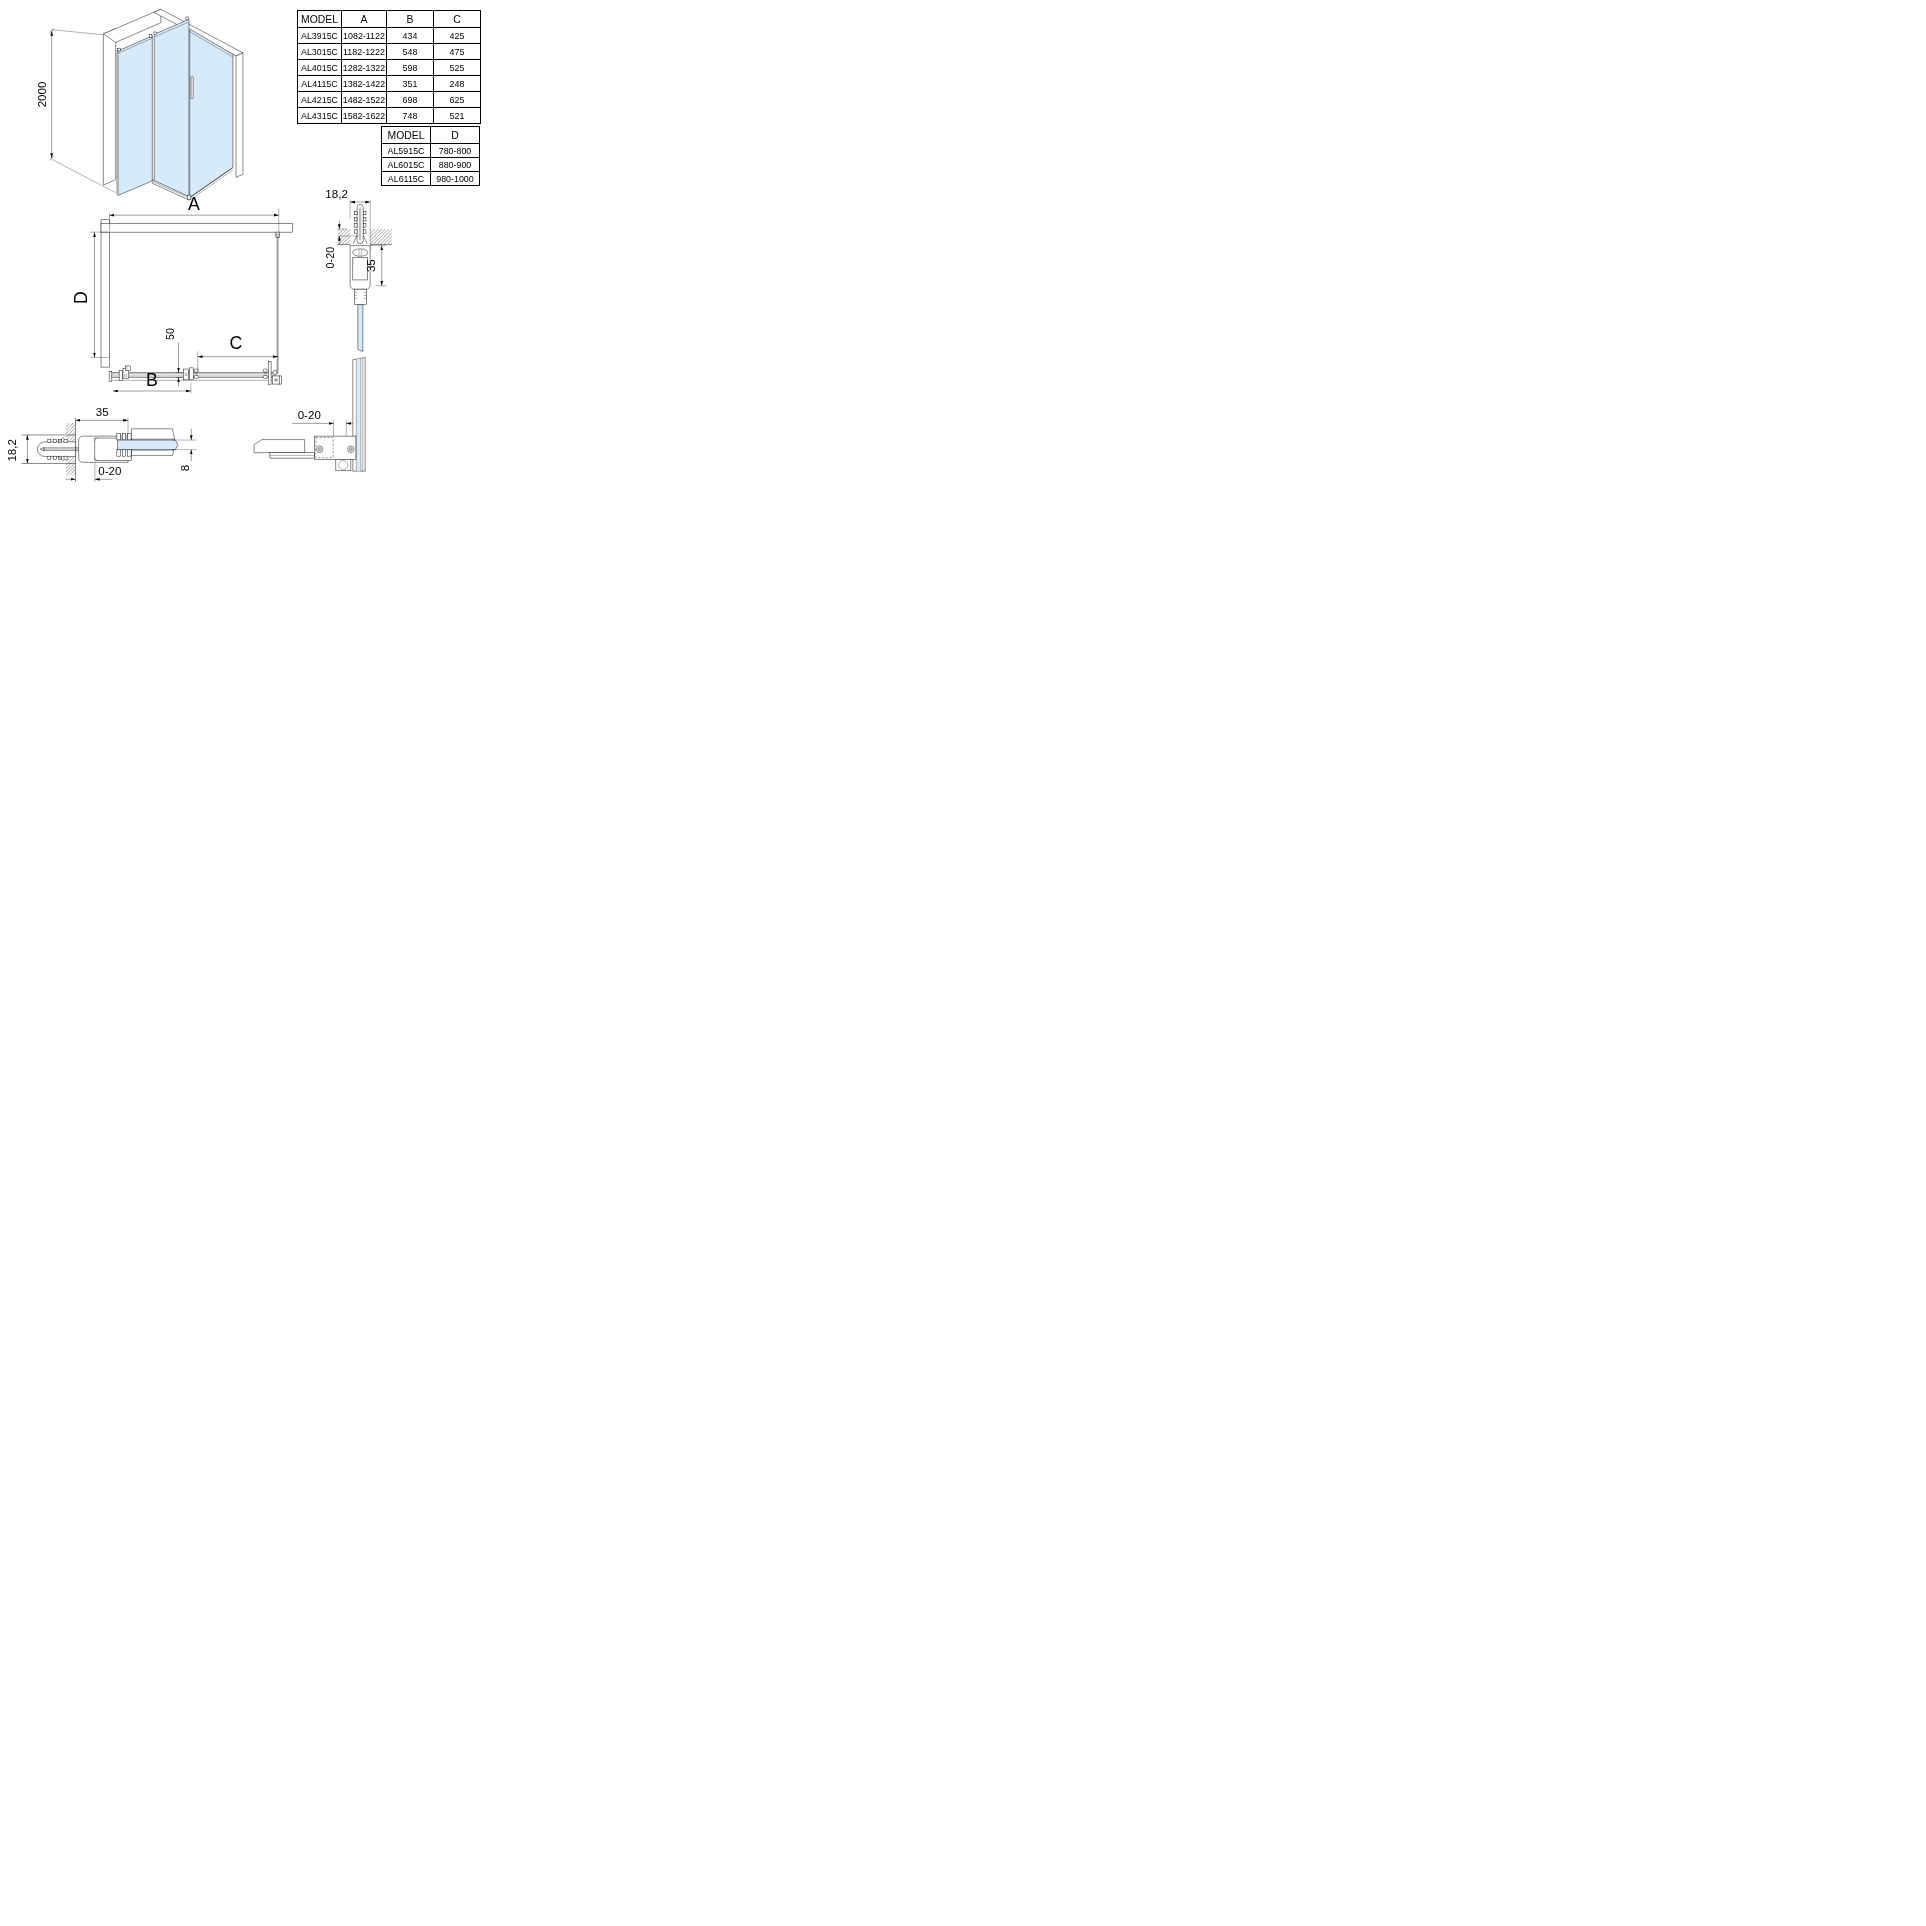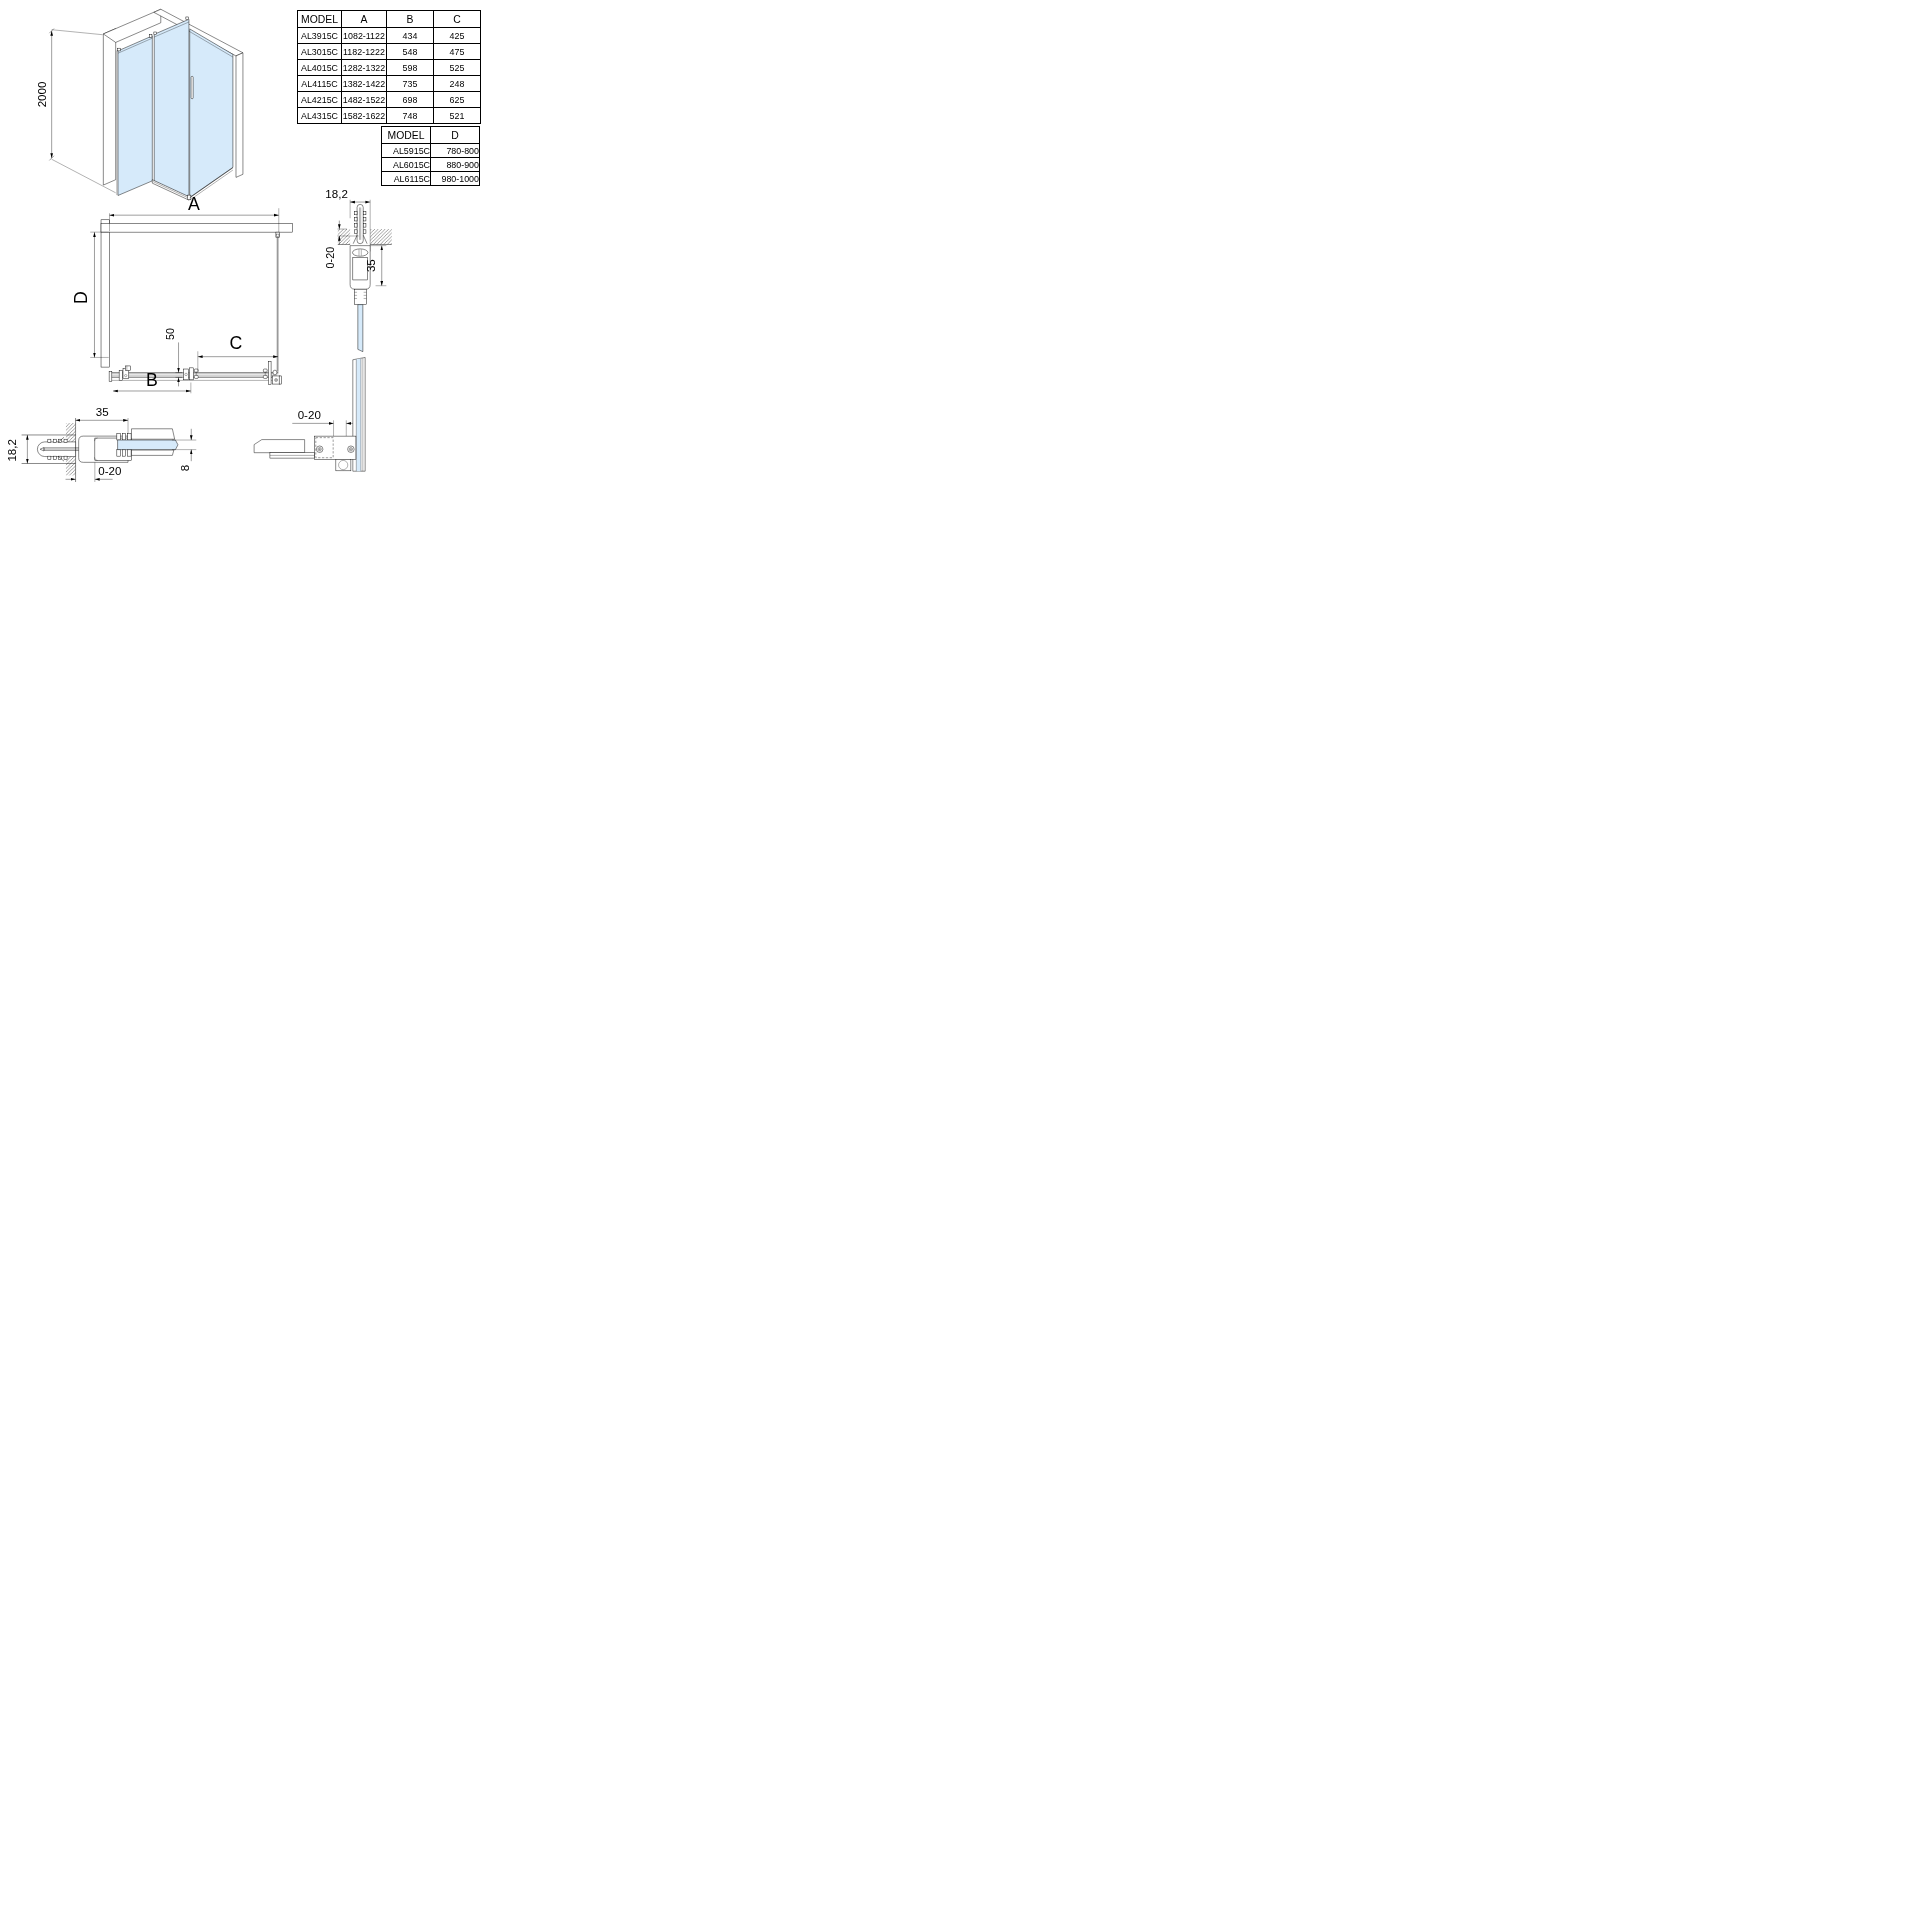--- a/index.html
+++ b/index.html
@@ -19,21 +19,21 @@
   .dimnum-s{font-size:28px;}
   .tblwrap{position:absolute;margin-left:40px;}
   table{border-collapse:collapse;table-layout:fixed;}
   td,th{border:0.6px solid #000;text-align:center;vertical-align:middle;
         font-weight:normal;padding:0;overflow:hidden;white-space:nowrap;}
   #table-main{width:182px;}
   #table-main th{height:16px;font-size:10.4px;}
   #table-main td{height:15px;font-size:8.9px;}
   #table-side{width:99px;}
   #table-side th{height:16px;font-size:10.4px;}
-  #table-side td{height:13px;font-size:8.9px;text-align:right;}
+  #table-side td{height:13px;font-size:8.9px;}
 </style>
 </head>
 <body>
 
 <div class="canvas">
 
 <svg width="482" height="482" viewBox="0 0 1250 1250">
   <defs>
     <marker id="arw" viewBox="0 0 12 8" markerWidth="13" markerHeight="9" refX="11.5" refY="4" orient="auto-start-reverse" markerUnits="userSpaceOnUse">
       <path d="M0,0.8 L11.5,4 L0,7.2 Z" fill="#000"></path>
@@ -369,21 +369,21 @@
     </tr>
     <tr>
       <td>AL4015C</td>
       <td>1282-1322</td>
       <td>598</td>
       <td>525</td>
     </tr>
     <tr>
       <td>AL4115C</td>
       <td>1382-1422</td>
-      <td>735</td>
+      <td>351</td>
       <td>248</td>
     </tr>
     <tr>
       <td>AL4215C</td>
       <td>1482-1522</td>
       <td>698</td>
       <td>625</td>
     </tr>
     <tr>
       <td>AL4315C</td>

